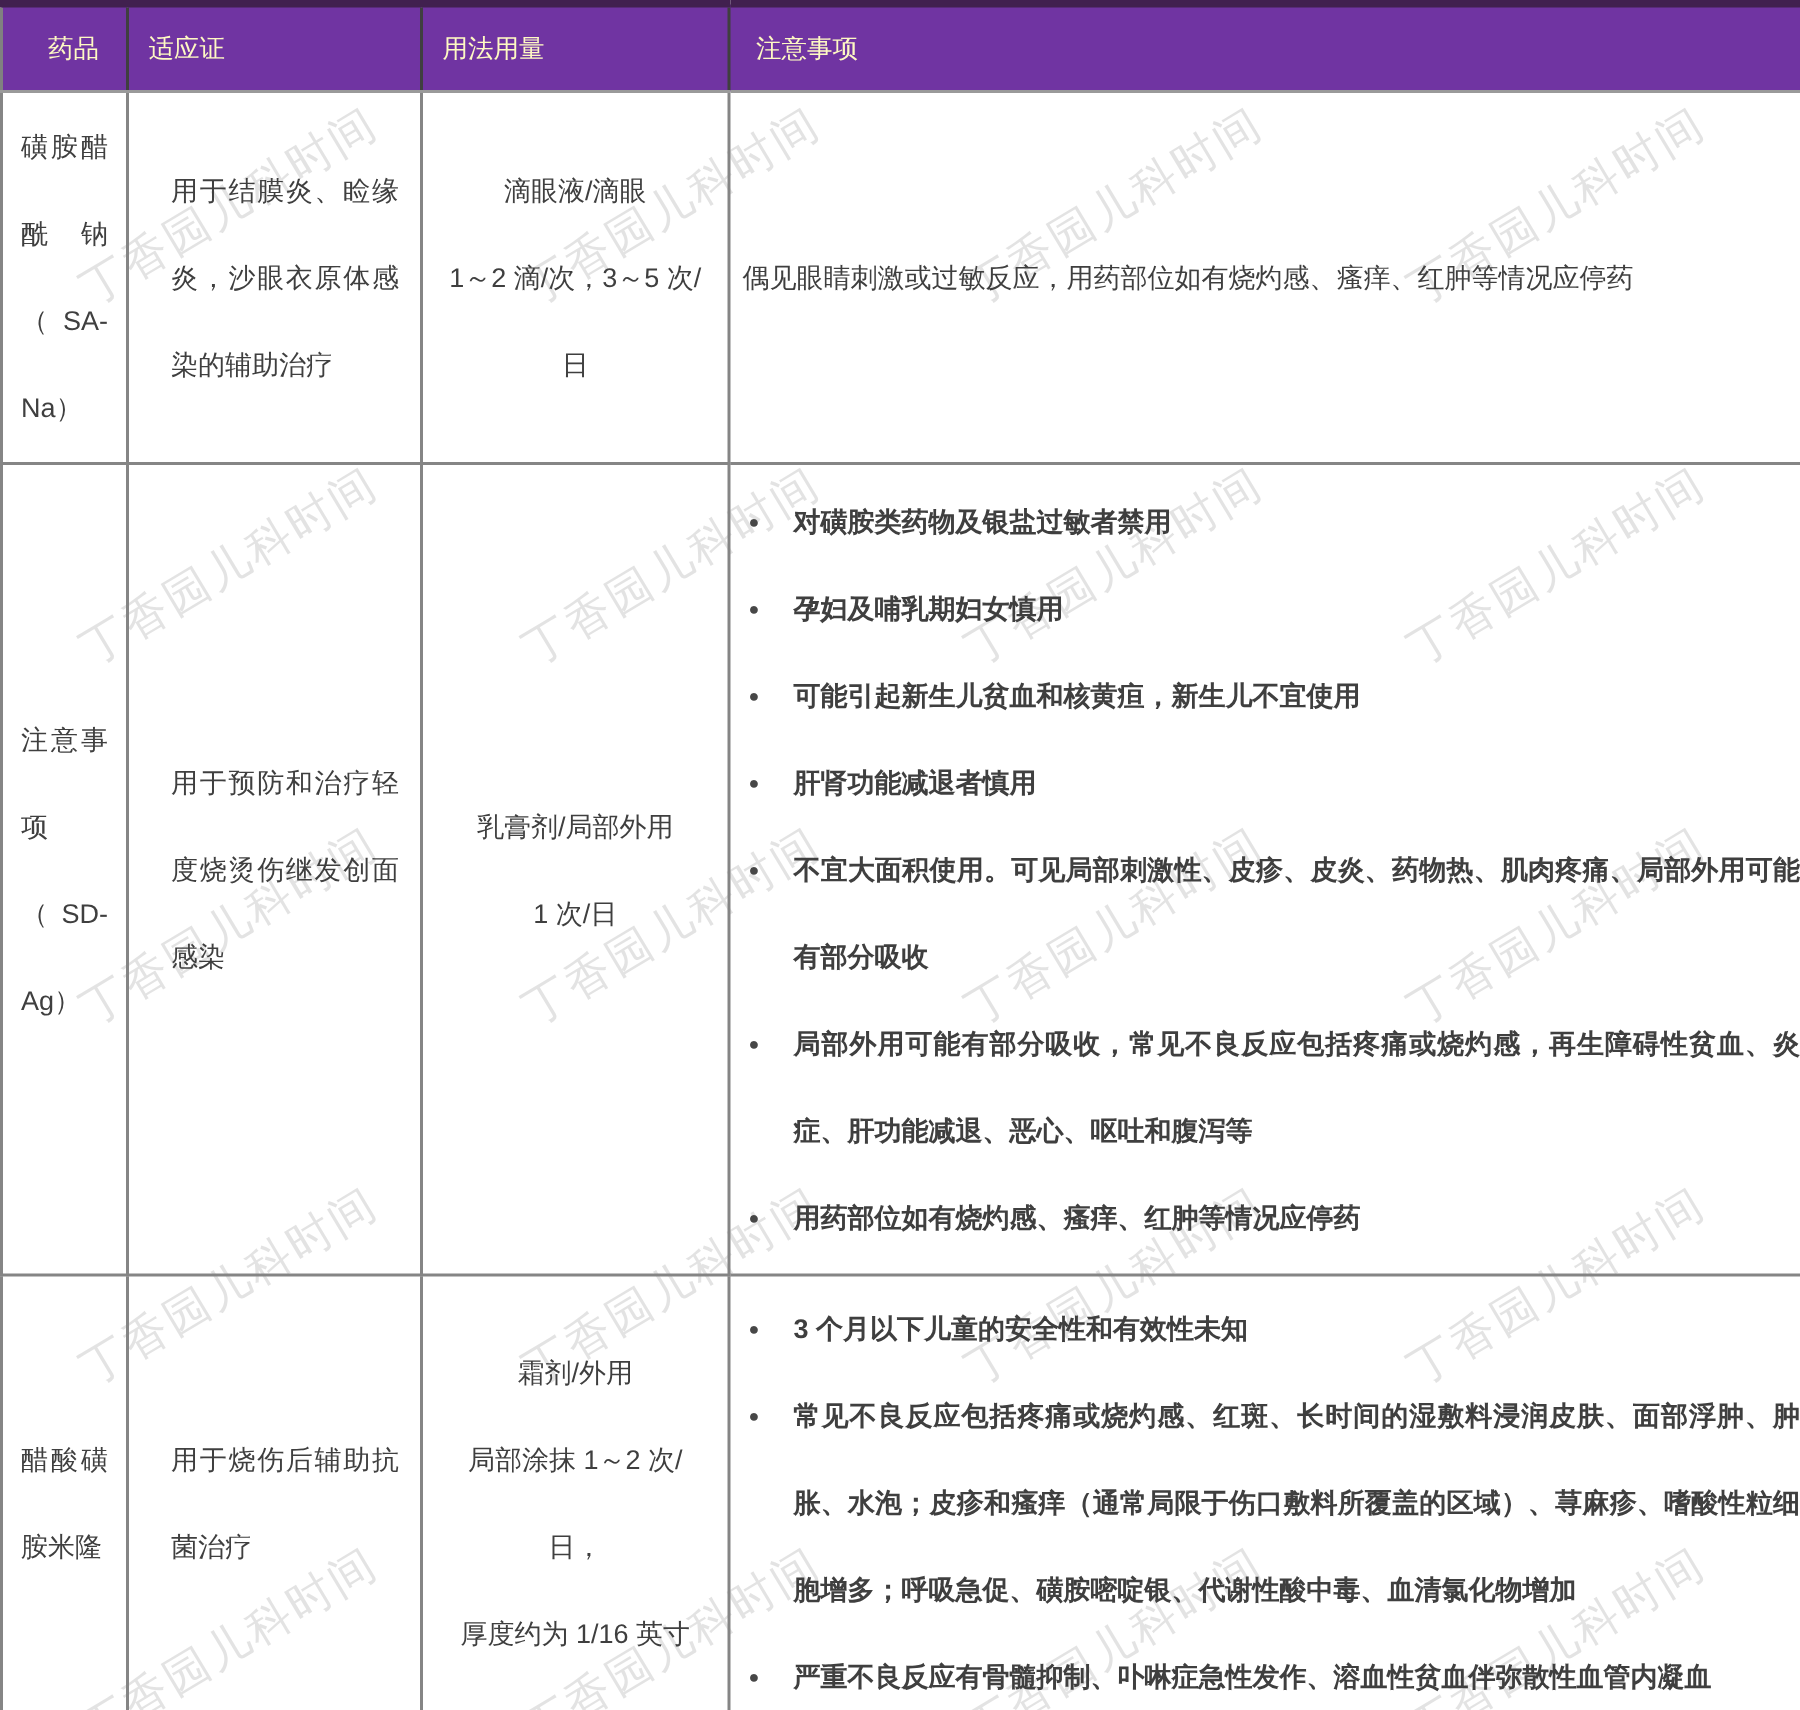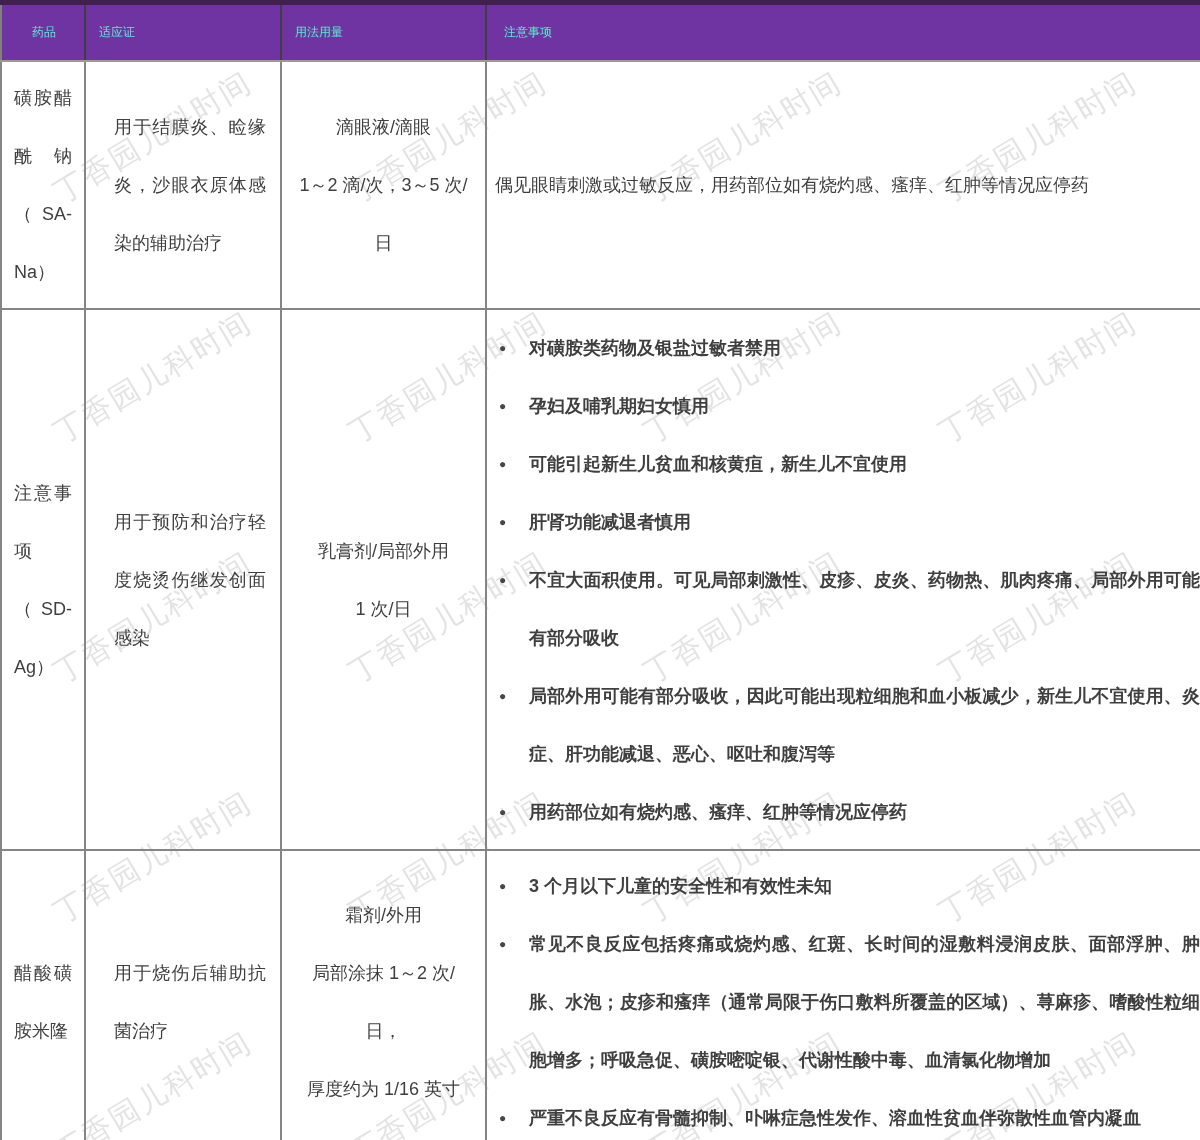--- a/index.html
+++ b/index.html
@@ -21,21 +21,21 @@
     width:1200px;border-collapse:collapse;table-layout:fixed;
     border:2px solid #808080;border-top:none;
   }
   col.c1{width:84px;}  col.c2{width:196px;}  col.c3{width:205px;}  col.c4{width:715px;}
   th{
     background:#7034a2;
     border-top:5px solid #41204f;
     border-bottom:2px solid #9a9a9a;
     border-left:2px solid #3f3f3f;
     height:55px;vertical-align:middle;text-align:left;
-    color:#5eead4;font-size:12px;font-weight:400;
+    color:#fef9c3;font-size:17px;font-weight:400;
     padding:0 0 0 13px;
   }
   th:first-child{border-left:none;padding-left:30px;}
   th.h-notes{padding-left:17px;font-family:Liberation Mono, monospace;}
   td{
     border:2px solid #858585;
     vertical-align:middle;
     font-size:18px;color:#3f3f3f;line-height:58px;
     padding:4px 0;
   }
@@ -126,21 +126,21 @@
             <li>
               <span class="bullet-marker">●</span>
               <span class="bullet-text">肝肾功能减退者慎用</span>
             </li>
             <li>
               <span class="bullet-marker">●</span>
               <span class="bullet-text">不宜大面积使用。可见局部刺激性、皮疹、皮炎、药物热、肌肉疼痛、局部外用可能有部分吸收</span>
             </li>
             <li>
               <span class="bullet-marker">●</span>
-              <span class="bullet-text">局部外用可能有部分吸收，因此可能出现粒细胞和血小板减少，新生儿不宜使用、炎症、肝功能减退、恶心、呕吐和腹泻等</span>
+              <span class="bullet-text">局部外用可能有部分吸收，常见不良反应包括疼痛或烧灼感，再生障碍性贫血、炎症、肝功能减退、恶心、呕吐和腹泻等</span>
             </li>
             <li>
               <span class="bullet-marker">●</span>
               <span class="bullet-text">用药部位如有烧灼感、瘙痒、红肿等情况应停药</span>
             </li>
           </ul>
       </td>
     </tr>
     <tr class="r3">
       <td class="col-drug">醋酸磺胺米隆</td>

